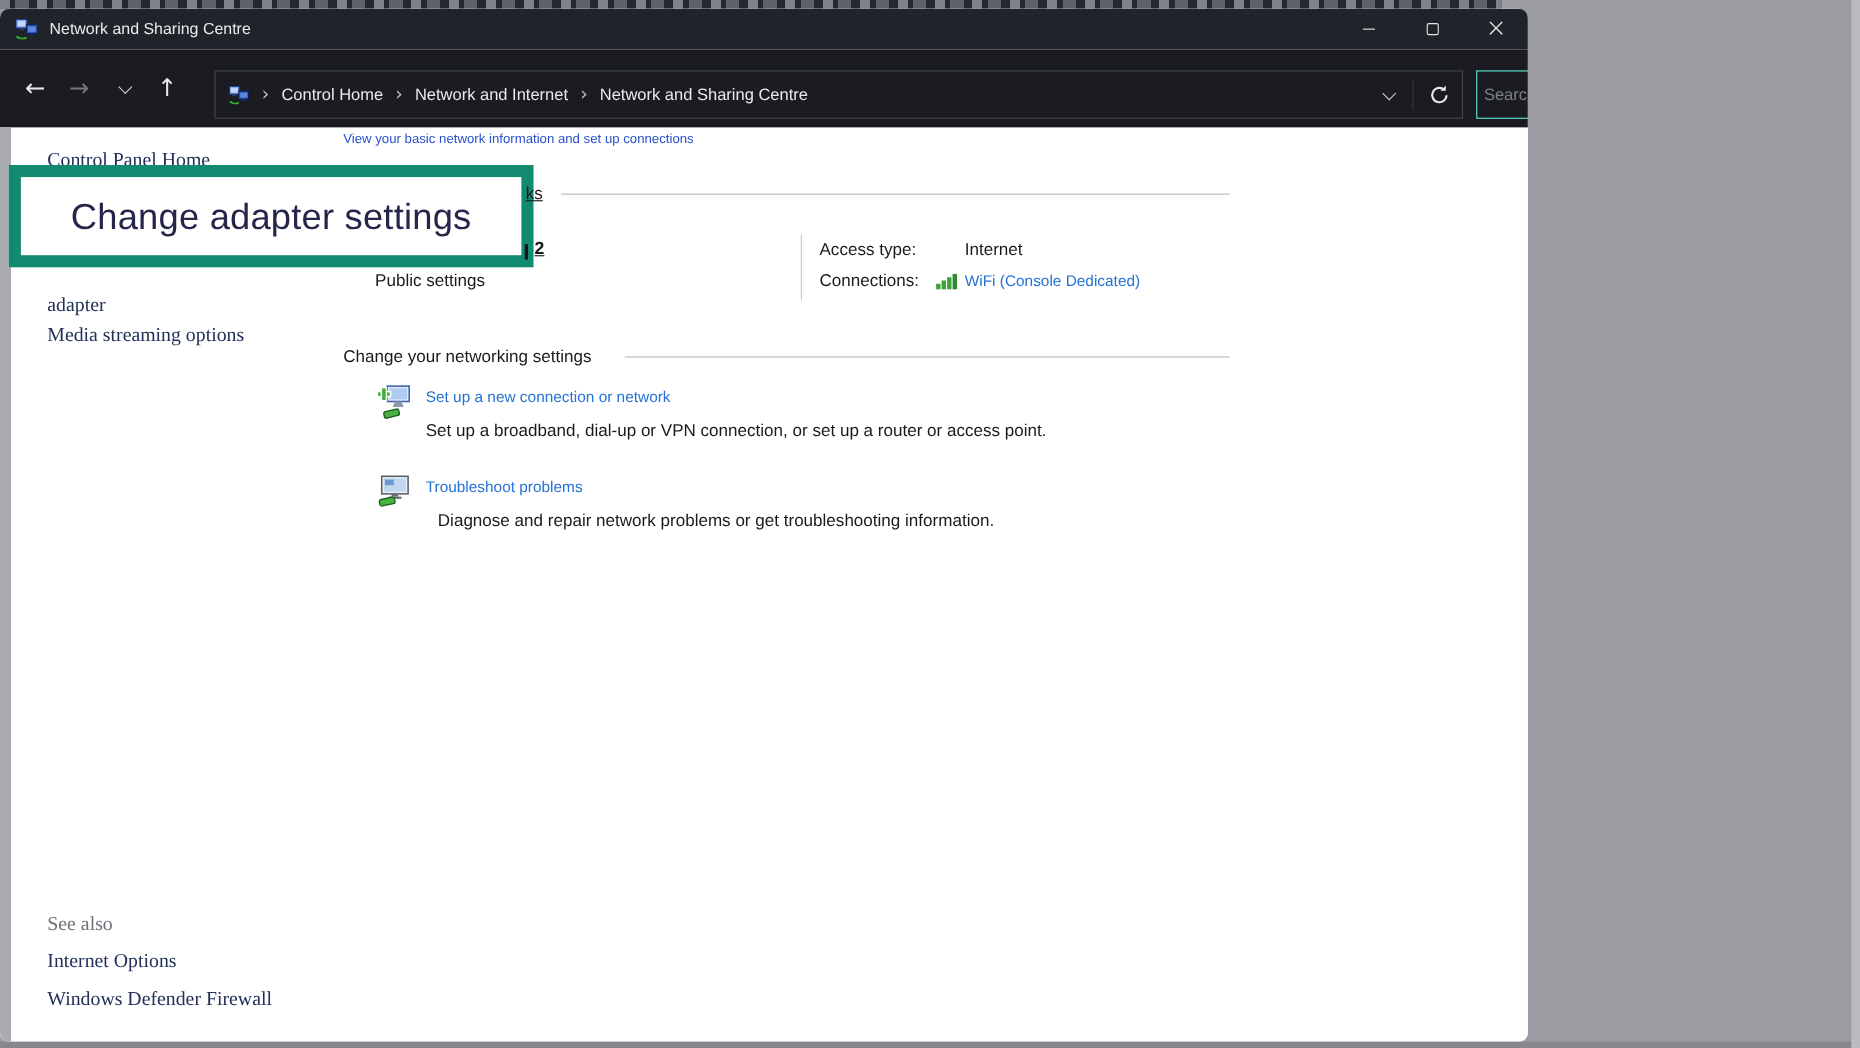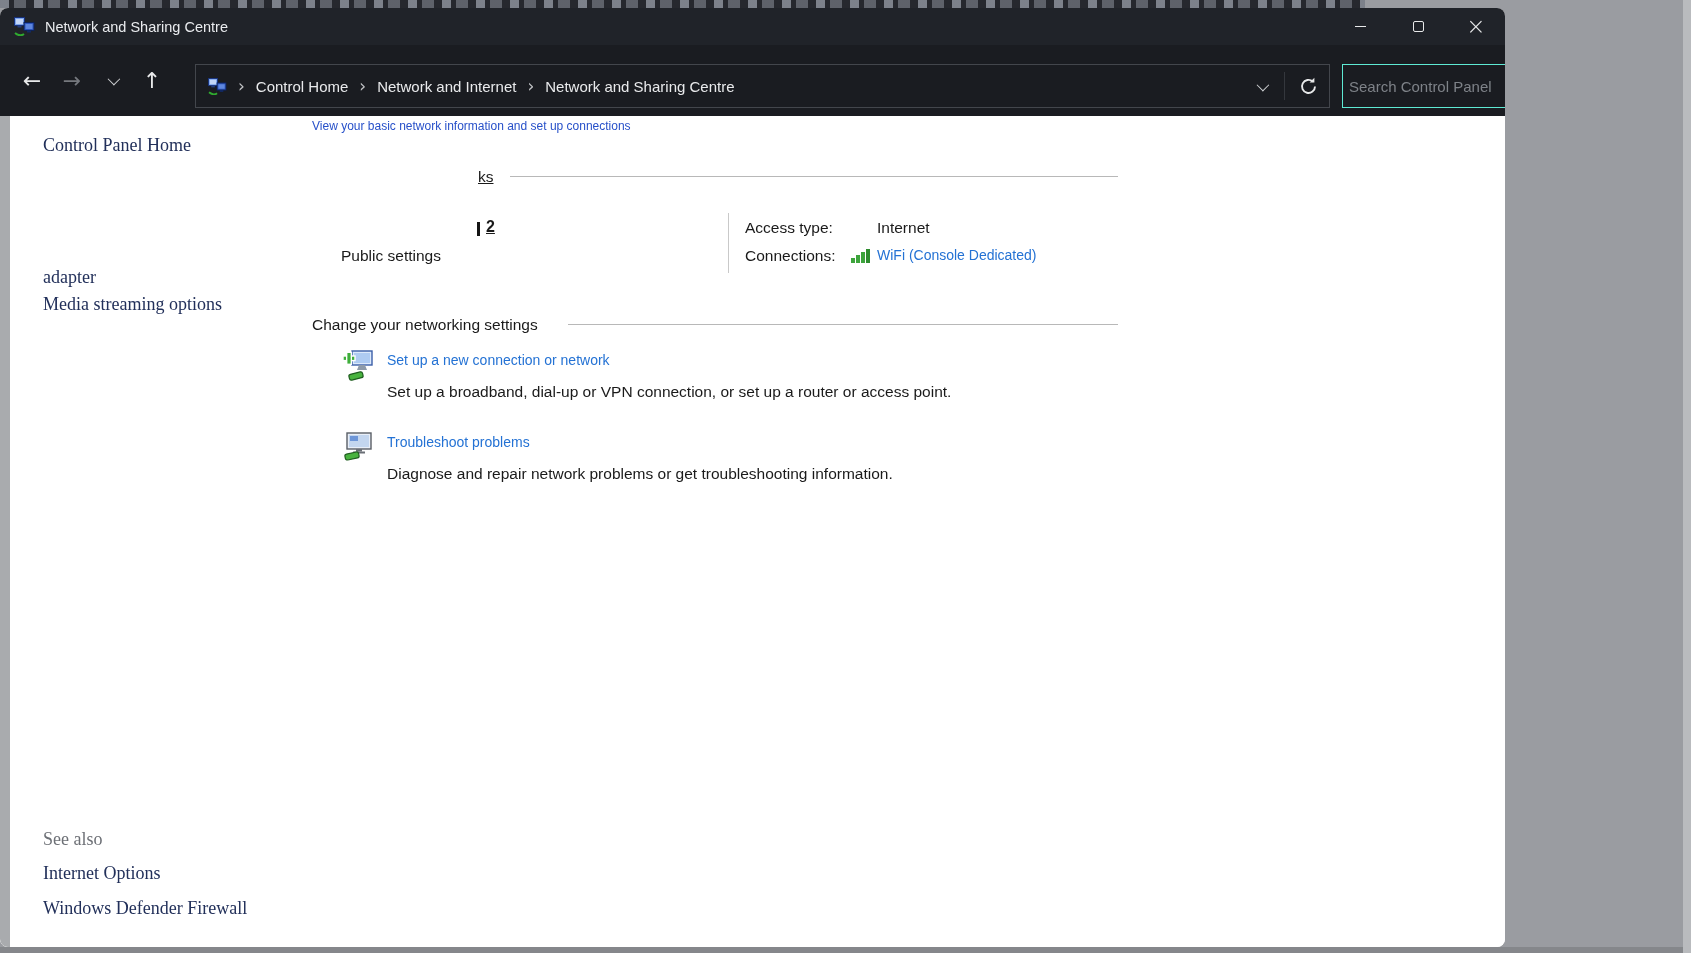--- a/index.html
+++ b/index.html
@@ -14,21 +14,21 @@
     position:absolute; left:0; top:0; width:1365px; height:8px;
     background:
       repeating-linear-gradient(90deg, rgba(140,145,155,.85) 0 9px, rgba(140,145,155,0) 9px 14px, rgba(140,145,155,.55) 14px 26px, rgba(140,145,155,0) 26px 34px),
       #26282e;
   }
   .edge-right { position:absolute; right:0; top:0; width:8px; height:953px; background:#b9bbbe; z-index:50; }
   .edge-bottom { position:absolute; left:0; top:947px; width:1691px; height:6px; background:#85878b; z-index:49; }
 
   
   .window {
-    position:absolute; left:0; top:8px; width:1505px; height:939px;
+    position:absolute; left:0; top:8px; width:1389px; height:939px;
     border-radius:8px; overflow:hidden; background:#ffffff;
   }
 
   
   .titlebar {
     position:absolute; left:0; top:0; width:100%; height:37px;
     background:#202329; display:flex; align-items:center;
   }
   .titlebar .app-icon { margin-left:14px; width:21px; height:19px; flex:0 0 auto; }
   .titlebar .title { margin-left:10px; color:#e9ebee; font-size:14.5px; }
@@ -191,20 +191,23 @@
     <div class="bodyarea">
       <div class="left-edge-strip"></div>
 
       <div class="sb-text" style="top:19px">Control Panel Home</div>
       <div class="sb-text" style="top:151px">adapter</div>
       <div class="sb-text" style="top:178px">Media streaming options</div>
       <div class="sb-text sb-gray" style="top:713px">See also</div>
       <div class="sb-text" style="top:747px">Internet Options</div>
       <div class="sb-text" style="top:782px">Windows Defender Firewall</div>
 
+      <div class="annotation">
+        <span class="ann-label">Change adapter settings</span>
+      </div>
 
       <div class="main-heading">View your basic network information and set up connections</div>
 
       <span class="frag" style="left:478px; top:52px">ks</span>
       <div class="hrule" style="left:510px; top:60px; width:608px"></div>
 
       <div class="frag-bar" style="left:477px; top:106px"></div>
       <span class="frag bold" style="left:486px; top:102px; font-size:16px">2</span>
       <span class="txt" style="left:341px; top:131px">Public settings</span>
 
@@ -242,16 +245,16 @@
         <rect x="4" y="3" width="24" height="16" fill="#e8eef7" stroke="#5a5f66" stroke-width="1.4"></rect>
         <rect x="6" y="5" width="20" height="12" fill="#c3d6ef"></rect>
         <rect x="7" y="6" width="8" height="5" fill="#6d96d8"></rect>
         <rect x="13" y="19" width="6" height="2.5" fill="#6a6f76"></rect>
         <rect x="10" y="21.5" width="12" height="2" fill="#6a6f76"></rect>
         <g transform="rotate(-12 9 26)">
           <rect x="2" y="23" width="14" height="6" rx="2" fill="#49b33f" stroke="#215e21" stroke-width="1.2"></rect>
         </g>
       </svg>
       <span class="link" style="left:387px; top:318px">Troubleshoot problems</span>
-      <span class="txt" style="left:387px; top:349px">Diagnose and repair network problems or get troubleshooting information.</span>
+      <span class="txt" style="left:398px; top:349px">Diagnose and repair network problems or get troubleshooting information.</span>
     </div>
   </div>
 </div>
 
 </body></html>

